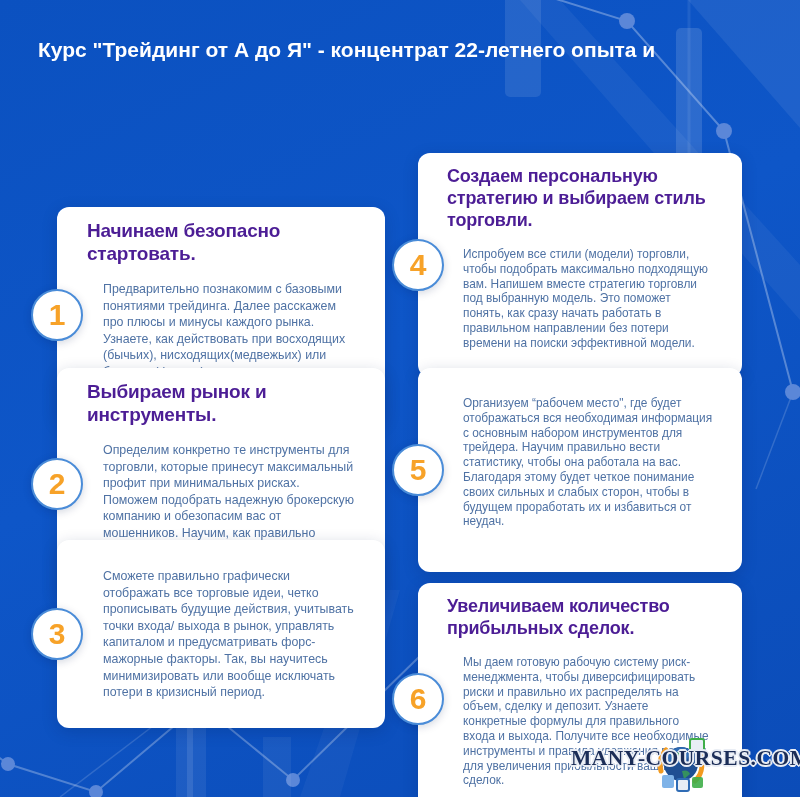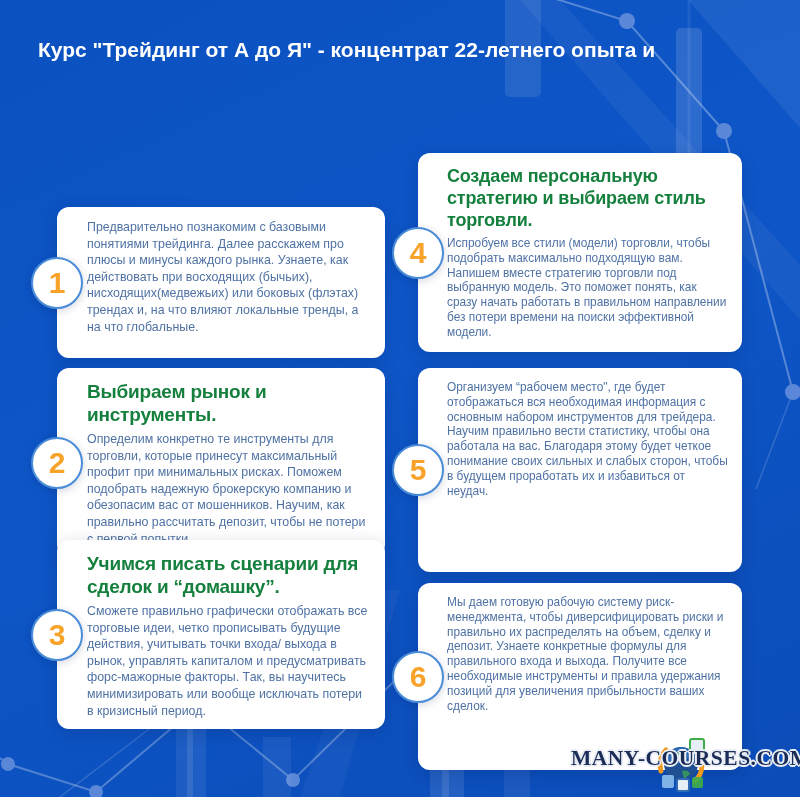--- a/index.html
+++ b/index.html
@@ -20,26 +20,26 @@
   .card{
     position:absolute;z-index:2;
     background:#ffffff;border-radius:12px;
     box-shadow:0 4px 16px rgba(3,30,80,0.20);
     box-sizing:border-box;
   }
   .card.col-left{padding:12px 14px 10px 30px;}
   .card.col-right{padding:12px 13px 10px 29px;}
   .card-title{
     margin:0 0 5px 0;
-    color:#15803d;font-weight:bold;
+    color:#4c1d95;font-weight:bold;
     font-size:19px;line-height:23px;letter-spacing:-0.2px;
   }
   .col-right .card-title{font-size:18px;line-height:22px;}
   .card-body{
-    margin:0;color:#4f72a4;
+    margin:16px;color:#4f72a4;
     font-size:12.4px;line-height:16.6px;
   }
   .col-right .card-body{font-size:11.9px;line-height:14.8px;}
   .num-badge{
     position:absolute;left:-26px;top:50%;
     width:48px;height:48px;margin-top:-26px;
     background:#ffffff;border:2px solid #4a8cd8;border-radius:50%;
     display:flex;align-items:center;justify-content:center;
     box-shadow:0 2px 8px rgba(3,30,80,0.18);
   }
@@ -94,36 +94,36 @@
   </svg>
 
   <div class="header">
     <div>Курс "Трейдинг от А до Я" - концентрат 22-летнего опыта и</div>
   </div>
 
   <section class="card col-left" style="left:57px;top:207px;width:328px;min-height:151px;">
     <div class="num-badge">
       <span>1</span>
     </div>
+    <h2 class="card-title">Начинаем безопасно стартовать.</h2>
     <p class="card-body">Предварительно познакомим с базовыми понятиями трейдинга. Далее расскажем про плюсы и минусы каждого рынка. Узнаете, как действовать при восходящих (бычьих), нисходящих(медвежьих) или боковых (флэтах) трендах и, на что влияют локальные тренды, а на что глобальные.</p>
   </section>
 
   <section class="card col-left" style="left:57px;top:368px;width:328px;min-height:155px;">
     <div class="num-badge">
       <span>2</span>
     </div>
     <h2 class="card-title">Выбираем рынок и инструменты.</h2>
     <p class="card-body">Определим конкретно те инструменты для торговли, которые принесут максимальный профит при минимальных рисках. Поможем подобрать надежную брокерскую компанию и обезопасим вас от мошенников. Научим, как правильно рассчитать депозит, чтобы не потери с первой попытки.</p>
   </section>
 
   <section class="card col-left" style="left:57px;top:540px;width:328px;min-height:188px;">
     <div class="num-badge">
       <span>3</span>
     </div>
-    <h2 class="card-title">Учимся писать сценарии для сделок и “домашку”.</h2>
     <p class="card-body">Сможете правильно графически отображать все торговые идеи, четко прописывать будущие действия, учитывать точки входа/ выхода в рынок, управлять капиталом и предусматривать форс-мажорные факторы. Так, вы научитесь минимизировать или вообще исключать потери в кризисный период.</p>
   </section>
 
   <section class="card col-right" style="left:418px;top:153px;width:324px;min-height:199px;">
     <div class="num-badge">
       <span>4</span>
     </div>
     <h2 class="card-title">Создаем персональную стратегию и выбираем стиль торговли.</h2>
     <p class="card-body">Испробуем все стили (модели) торговли, чтобы подобрать максимально подходящую вам. Напишем вместе стратегию торговли под выбранную модель. Это поможет понять, как сразу начать работать в правильном направлении без потери времени на поиски эффективной модели.</p>
   </section>
@@ -132,20 +132,21 @@
     <div class="num-badge">
       <span>5</span>
     </div>
     <p class="card-body">Организуем “рабочем место", где будет отображаться вся необходимая информация с основным набором инструментов для трейдера. Научим правильно вести статистику, чтобы она работала на вас. Благодаря этому будет четкое понимание своих сильных и слабых сторон, чтобы в будущем проработать их и избавиться от неудач.</p>
   </section>
 
   <section class="card col-right" style="left:418px;top:583px;width:324px;min-height:187px;">
     <div class="num-badge">
       <span>6</span>
     </div>
+    <h2 class="card-title">Увеличиваем количество прибыльных сделок.</h2>
     <p class="card-body">Мы даем готовую рабочую систему риск-менеджмента, чтобы диверсифицировать риски и правильно их распределять на объем, сделку и депозит. Узнаете конкретные формулы для правильного входа и выхода. Получите все необходимые инструменты и правила удержания позиций для увеличения прибыльности ваших сделок.</p>
   </section>
 
   <div class="watermark">
     <svg class="wm-globe" width="58" height="58" viewBox="0 0 58 58">
       <circle cx="29" cy="29" r="17" fill="#1f4f93"></circle>
       <path d="M14,22 a17,17 0 0 1 26,-6 l-6,10 -14,4 z" fill="#2f6cb5"></path>
       <path d="M20,20 q5,-4 10,-2 l-2,6 -8,2 z" fill="#3fae49" opacity="0.85"></path>
       <path d="M30,36 q6,-2 8,3 l-6,5 z" fill="#3fae49" opacity="0.7"></path>
       <path d="M9,36 a22,22 0 0 1 5,-21" fill="none" stroke="#f29a1f" stroke-width="5" stroke-linecap="round"></path>

